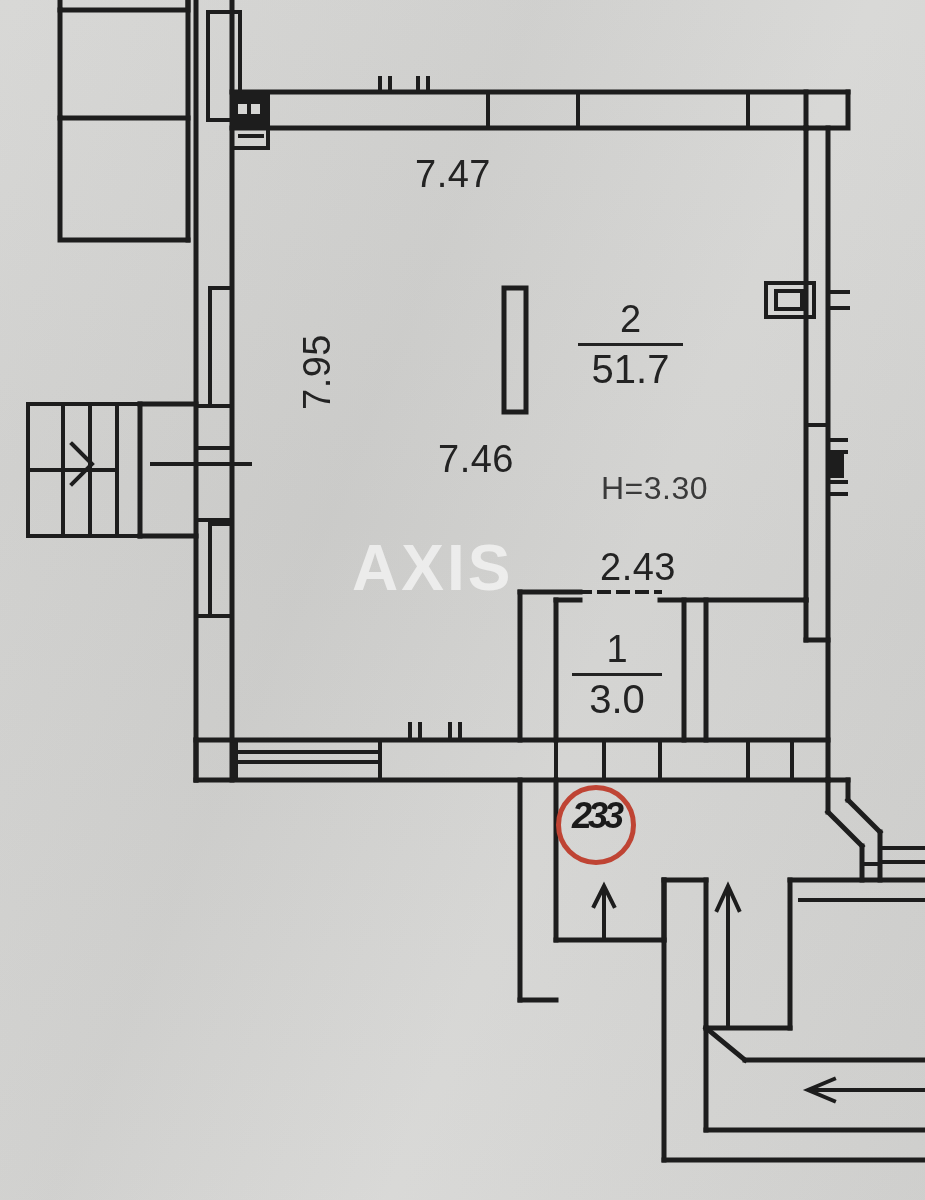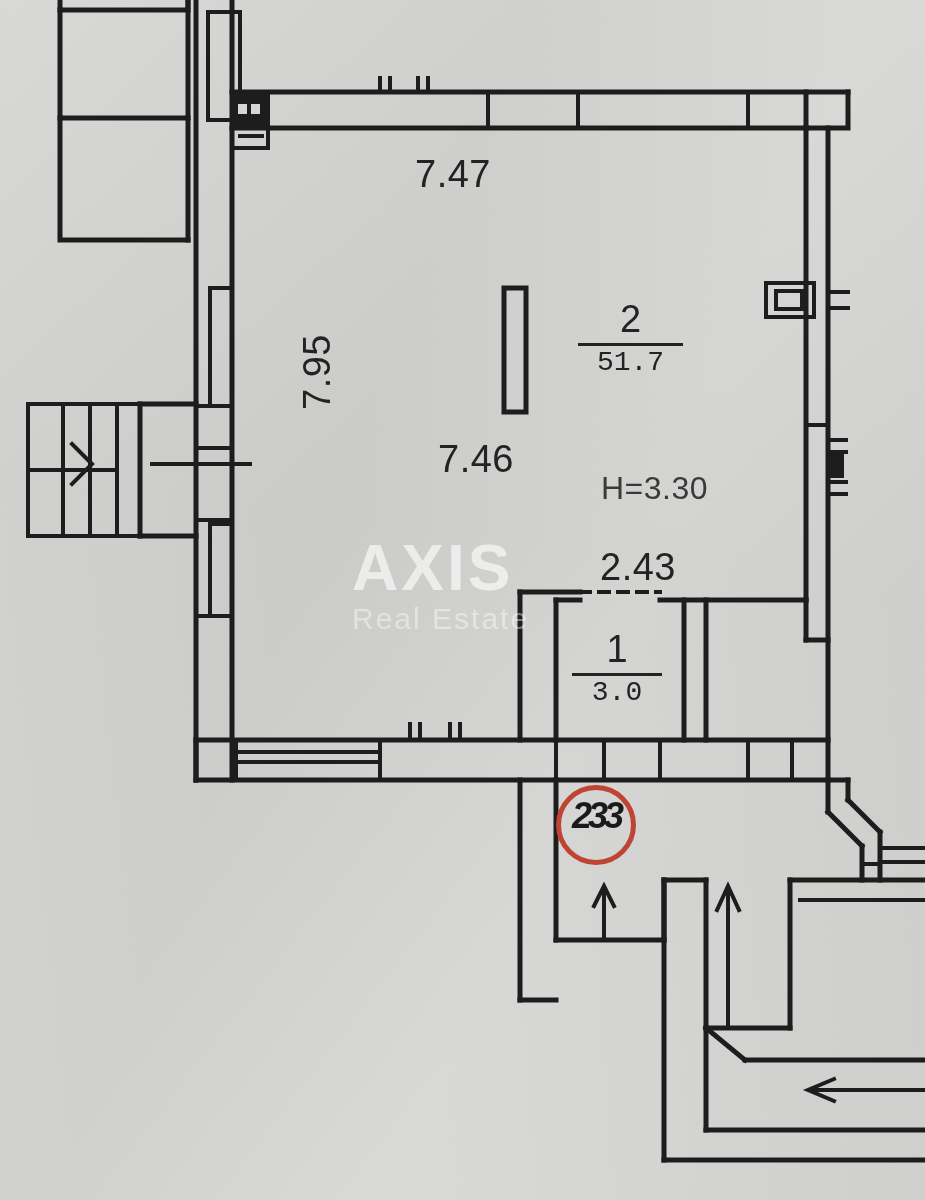--- a/index.html
+++ b/index.html
@@ -57,21 +57,21 @@
     font-family:"Liberation Sans", sans-serif;
   }
   .dim{font-size:38px;font-weight:normal;letter-spacing:.5px;}
   .dim-h{font-size:32px;color:#3a3a3a;letter-spacing:.5px;}
   .rot{transform-origin:left top;}
 
   
   .roomlbl{position:absolute;text-align:center;color:#232323;}
   .roomlbl .num{font-size:38px;line-height:1;}
   .roomlbl .bar{height:3px;background:#232323;margin:5px 0 3px 0;}
-  .roomlbl .area{font-size:28px;line-height:1;font-family:Liberation Mono, monospace;}
+  .roomlbl .area{font-size:40px;line-height:1;}
 
   
   #marker-233{
     position:absolute;
     left:556px;top:785px;
     width:80px;height:80px;
     border:5px solid #bf4434;
     border-radius:50%;
     box-sizing:border-box;
   }
@@ -278,21 +278,20 @@
         <path d="M862 864 L880 864"></path>
       </g>
       <g stroke-width="4">
         <path d="M925 900 L800 900"></path>
       </g>
     </g>
   </svg>
 
   <div id="watermark">
     <div class="wm-main">AXIS</div>
-    <div class="wm-sub">Real Estate</div>
   </div>
 
   <div class="lbl dim" style="left:415px;top:155px;">7.47</div>
 
   <div class="lbl dim rot" style="left:298px;top:410px;transform:rotate(-90deg);">7.95</div>
 
   <div class="lbl dim" style="left:422px;top:440px;margin-left:16px;">7.46</div>
 
   <div class="lbl dim" style="left:600px;top:548px;">2.43</div>
 

